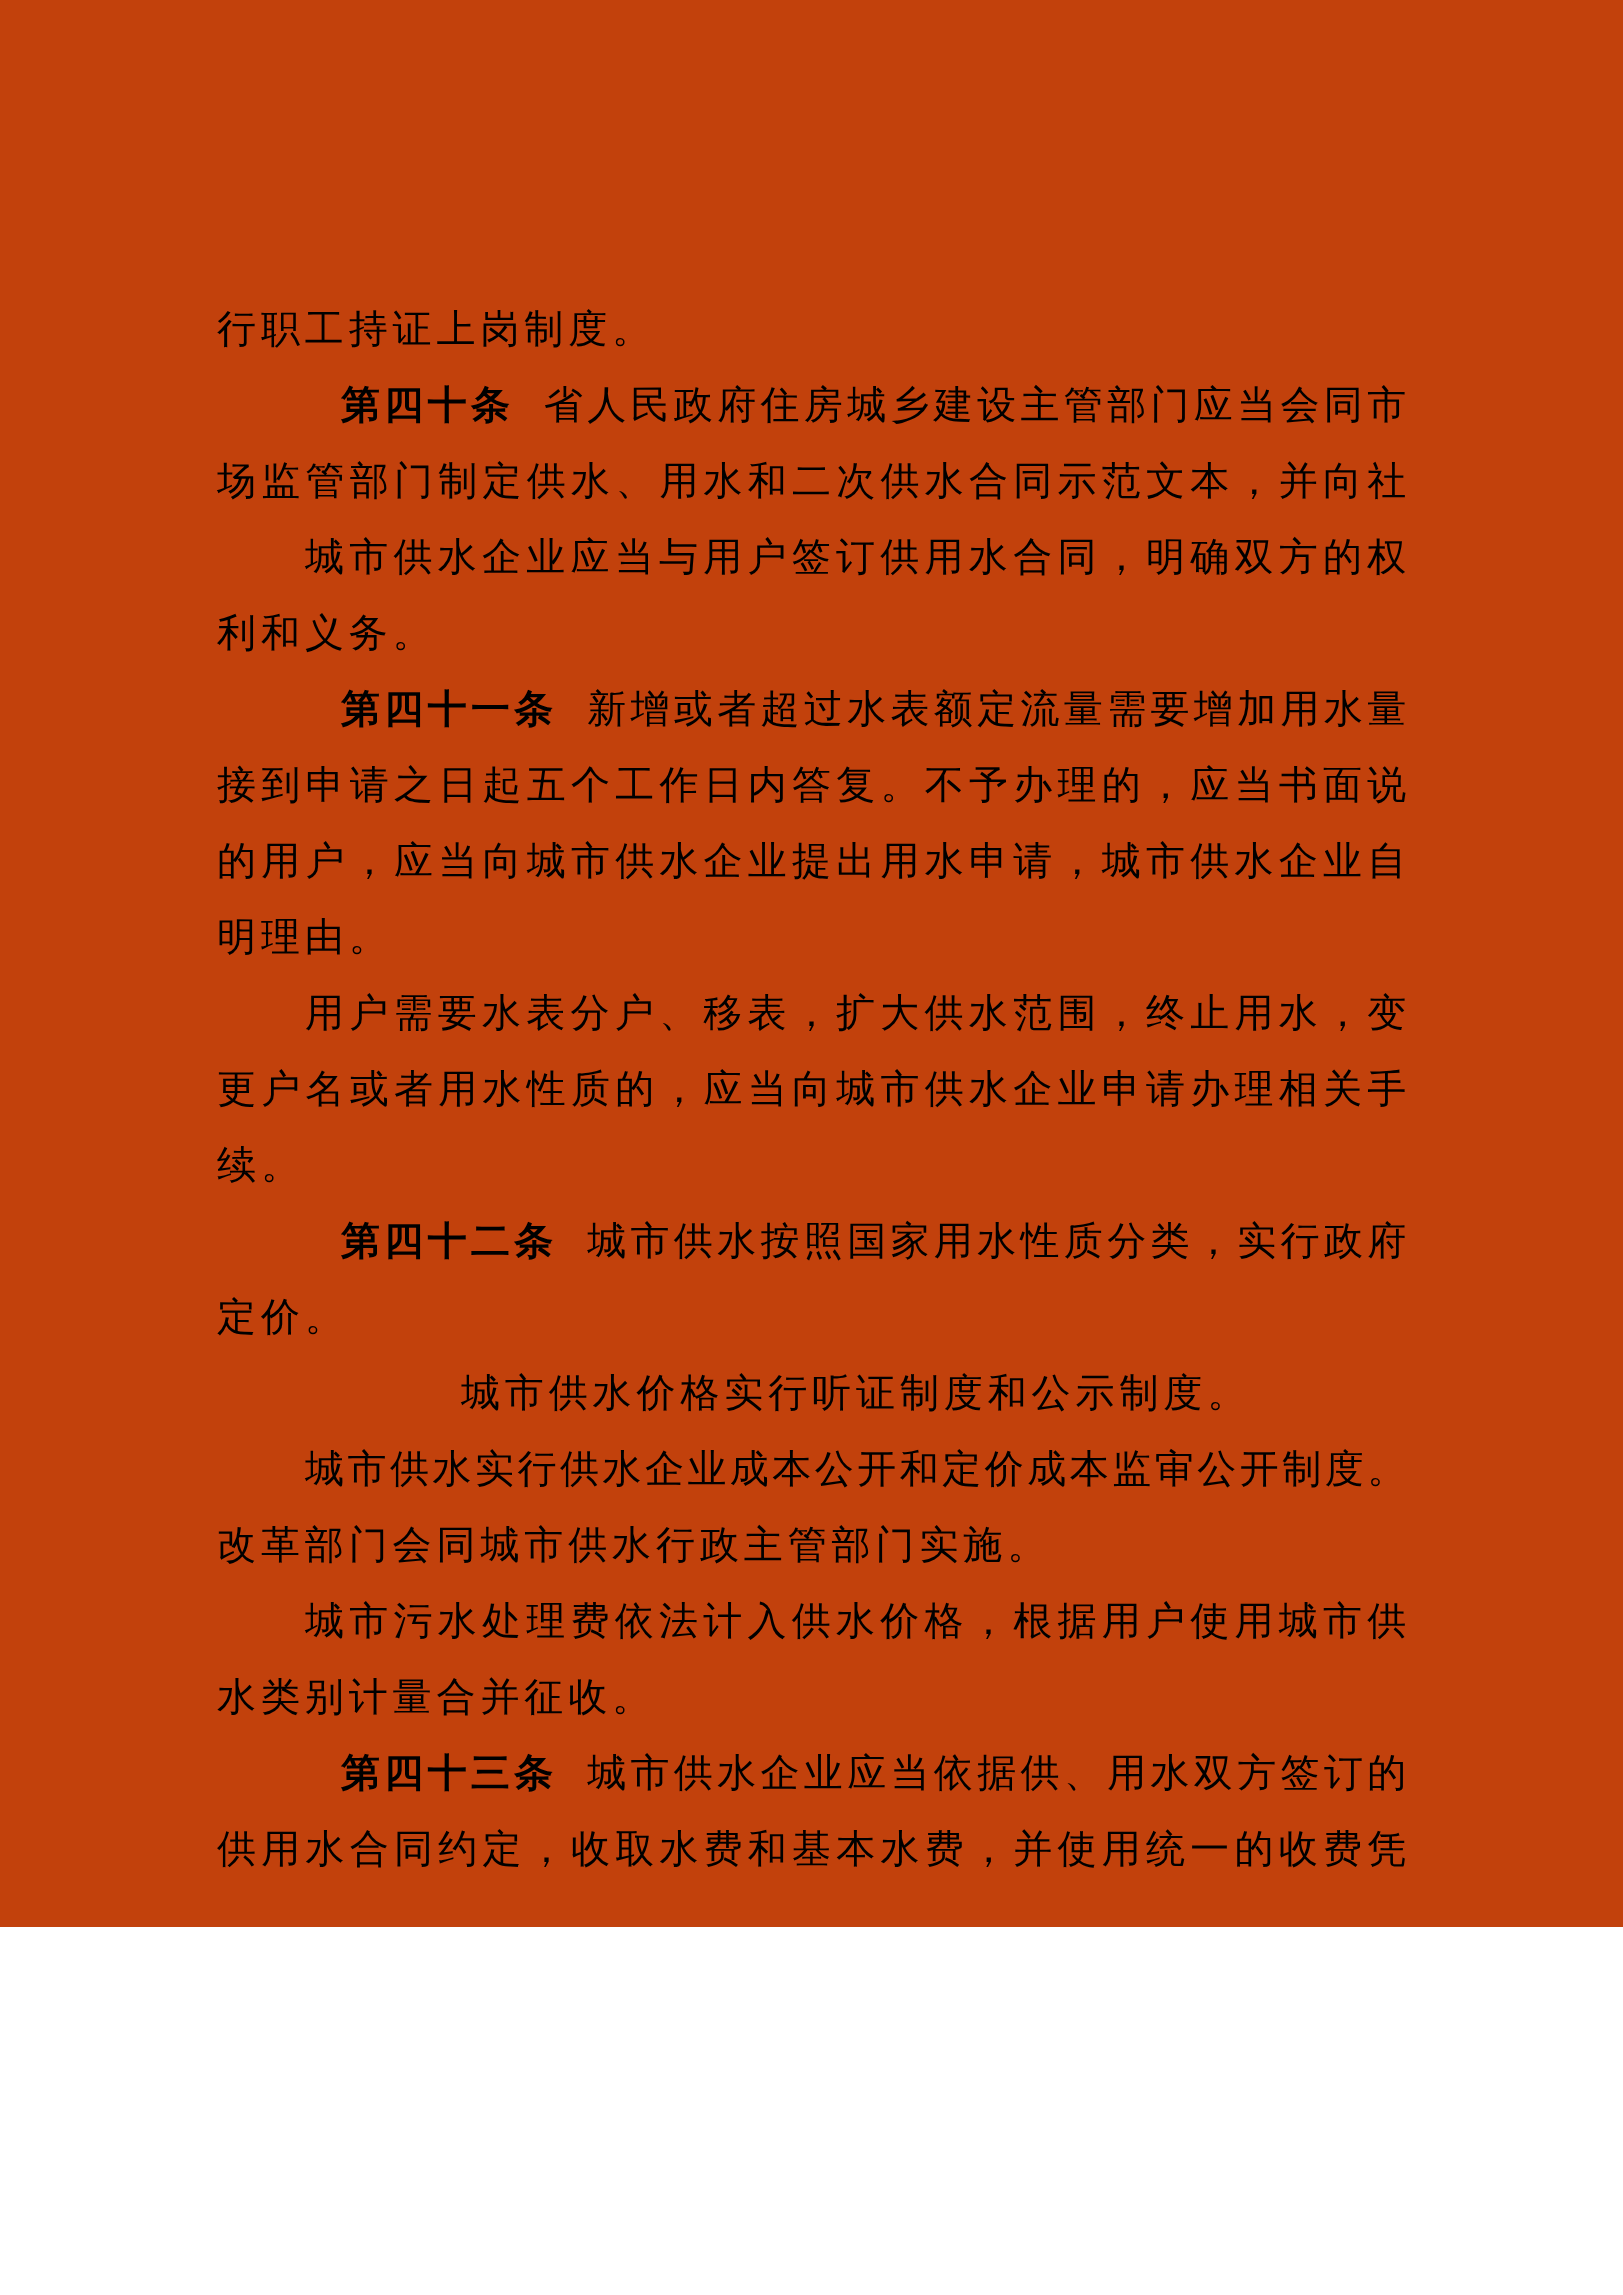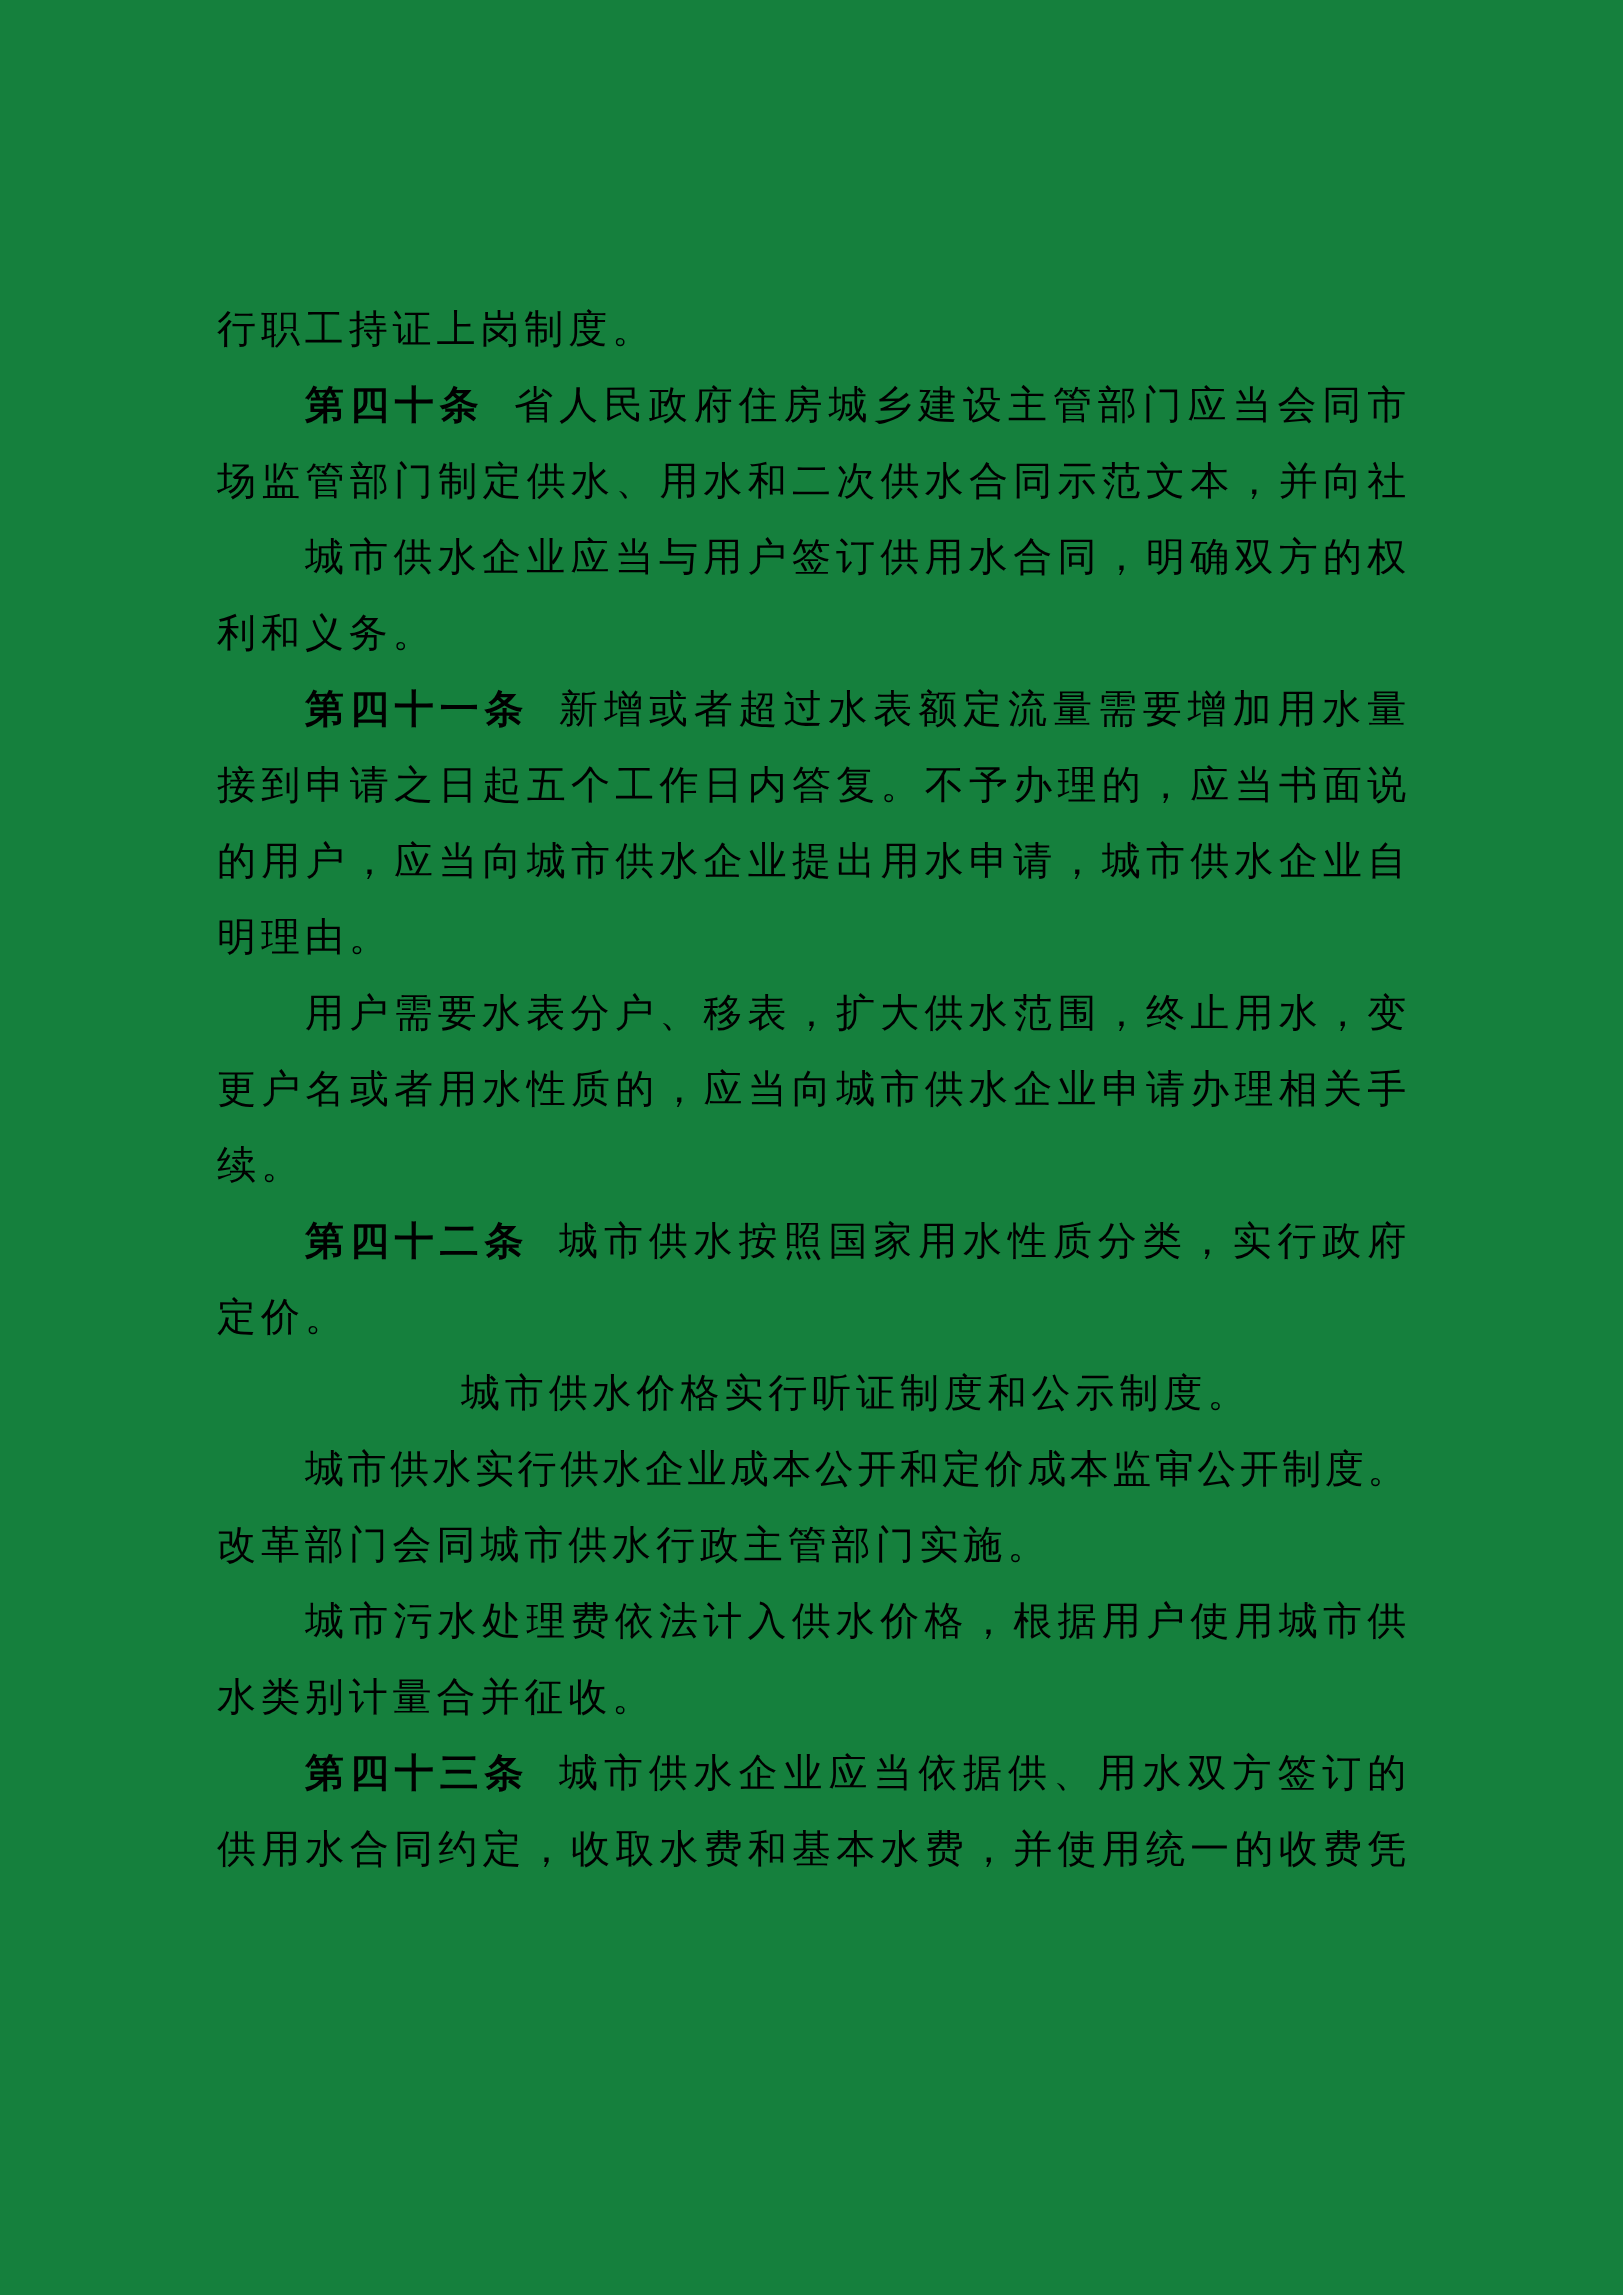--- a/index.html
+++ b/index.html
@@ -8,22 +8,22 @@
     height: 2295px;
     background: #ffffff;
     position: relative;
     overflow: hidden;
     font-family: "Liberation Serif", "DejaVu Serif", serif;
   }
   .page {
     position: absolute;
     left: 0; top: 0;
     width: 1623px;
-    height: 2295px;
-    background: #15803d;
+    height: 1927px;
+    background: #c2410c;
   }
   .content {
     position: absolute;
     left: 217px;
     top: 291px;
     width: 1190px;
   }
   .para { margin: 0; padding: 0; }
   .line {
     height: 76px;
@@ -40,20 +40,21 @@
     text-align-last: justify;
     text-justify: inter-character;
   }
   
   .line.indent { padding-left: 88px; text-align: center; }
   
   .art {
     font-weight: 700;
     font-family: "DejaVu Sans", "Liberation Sans", sans-serif;
     margin-right: 29.5px;
+    margin-left: 36px;
   }
 </style>
 </head>
 <body>
 
 <div class="page">
   <div class="content">
 
     <div class="para">
       <div class="line">行职工持证上岗制度。</div>

